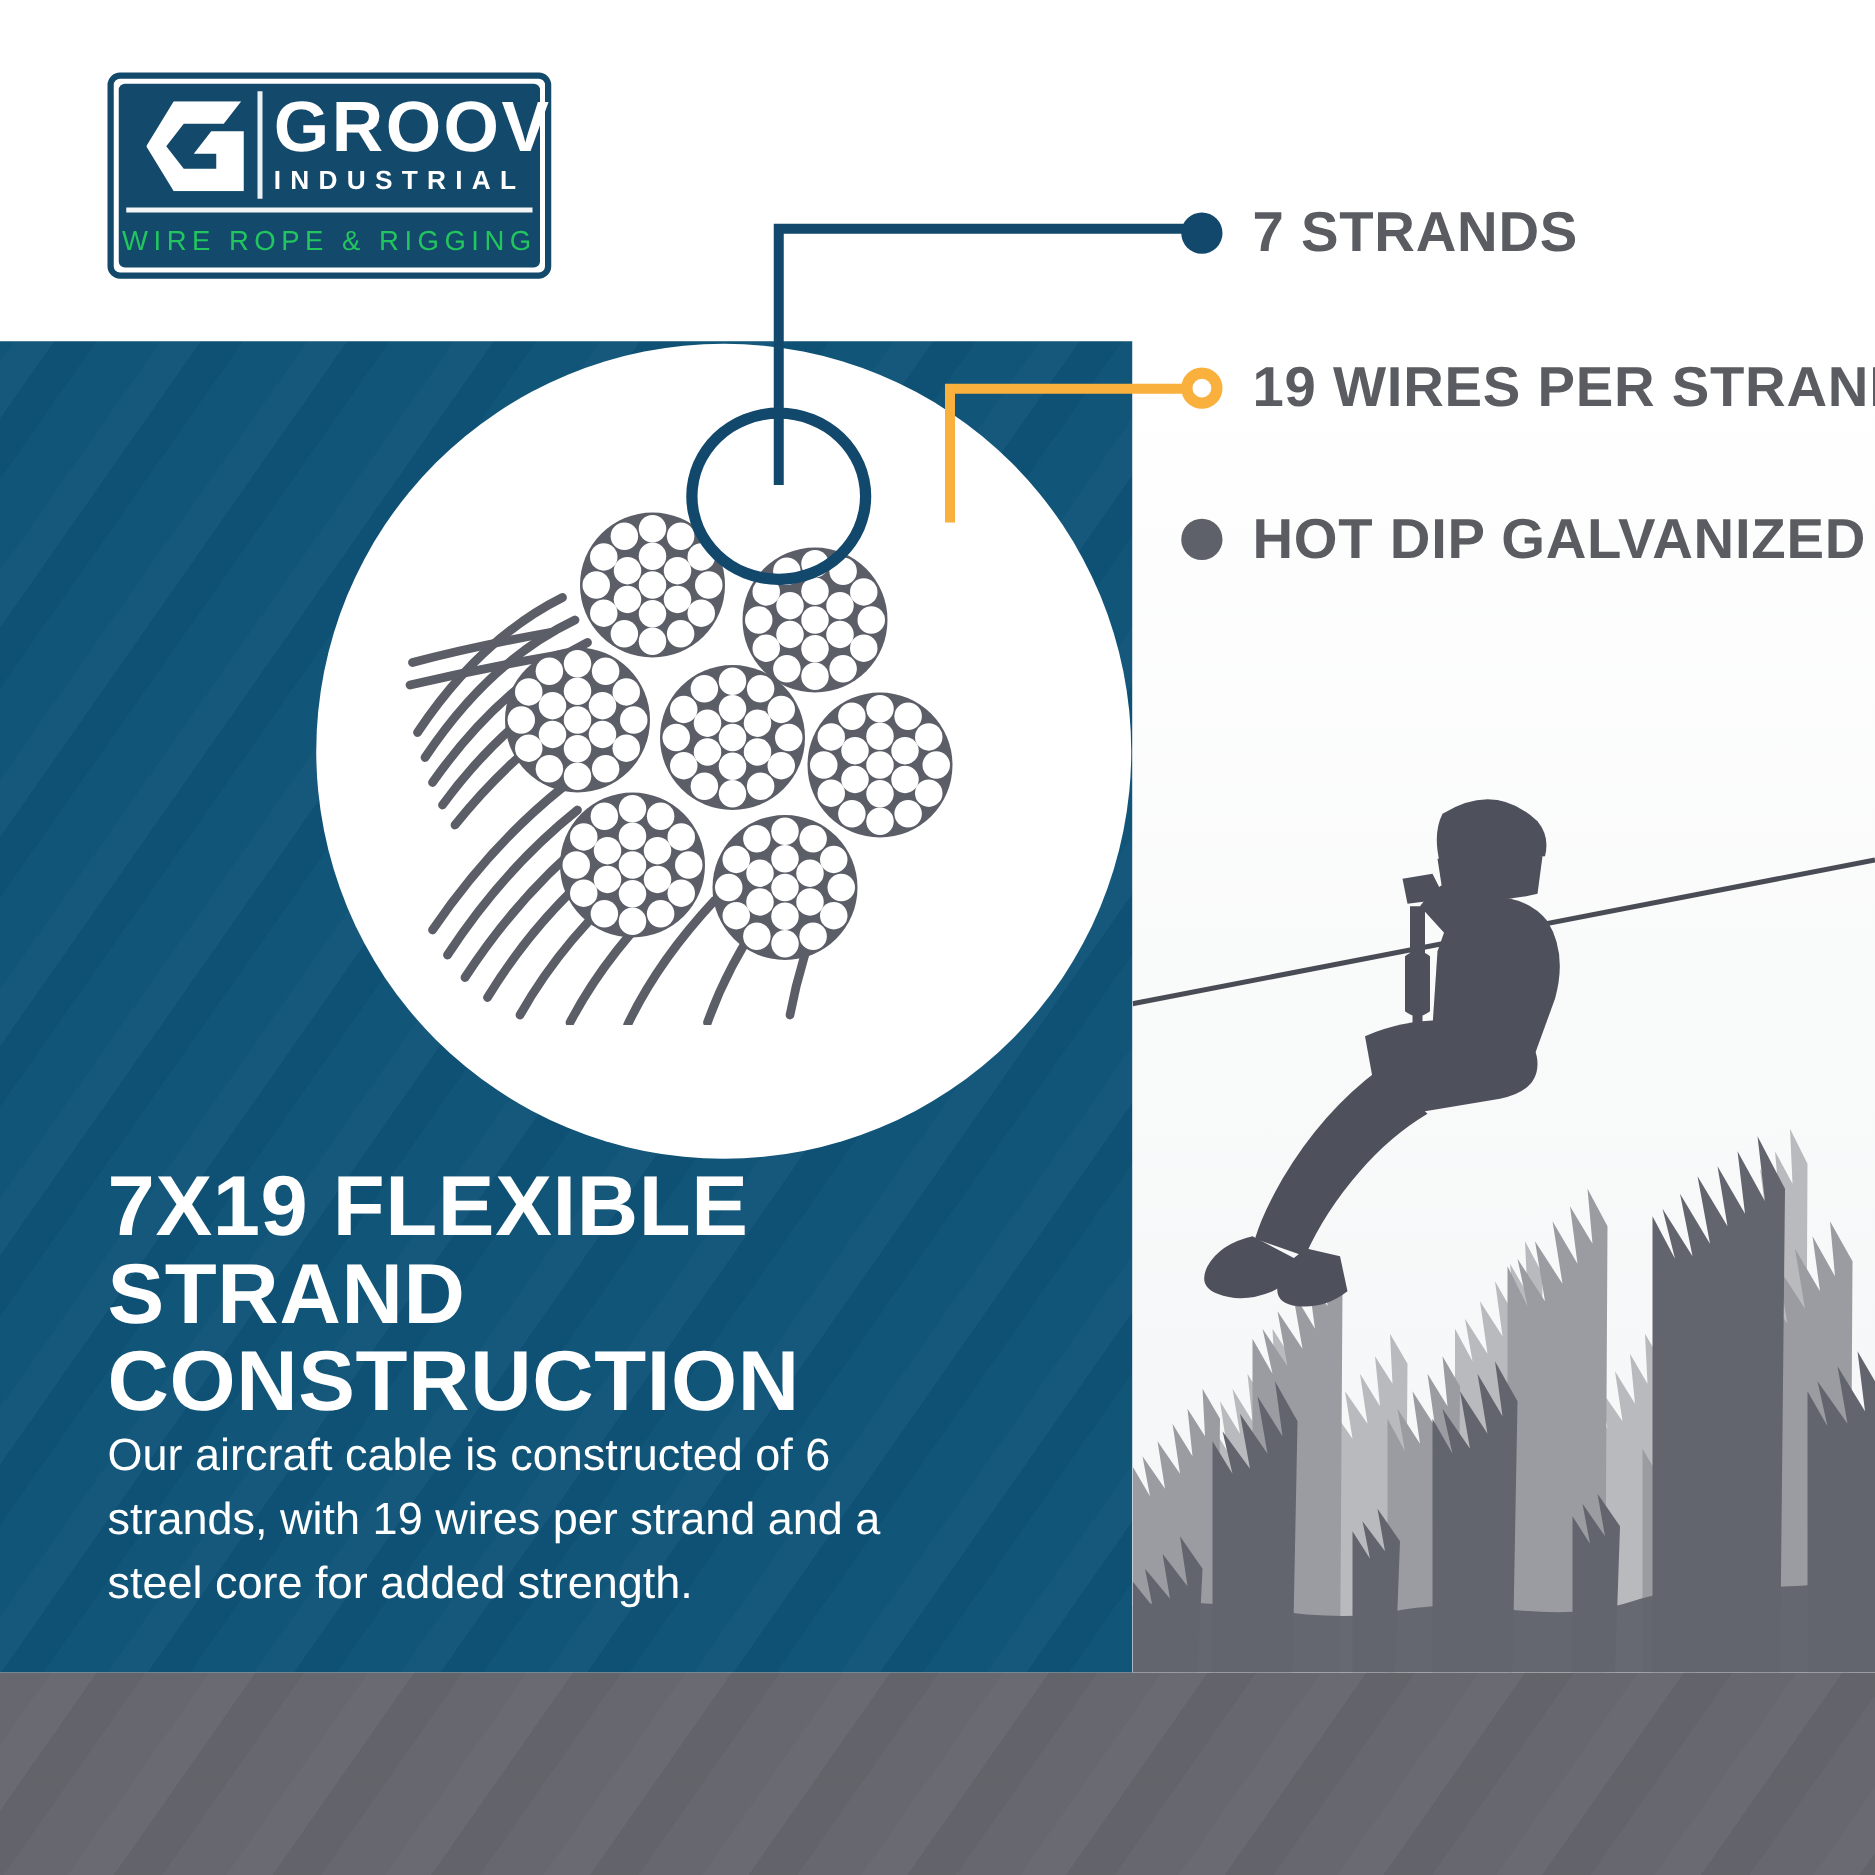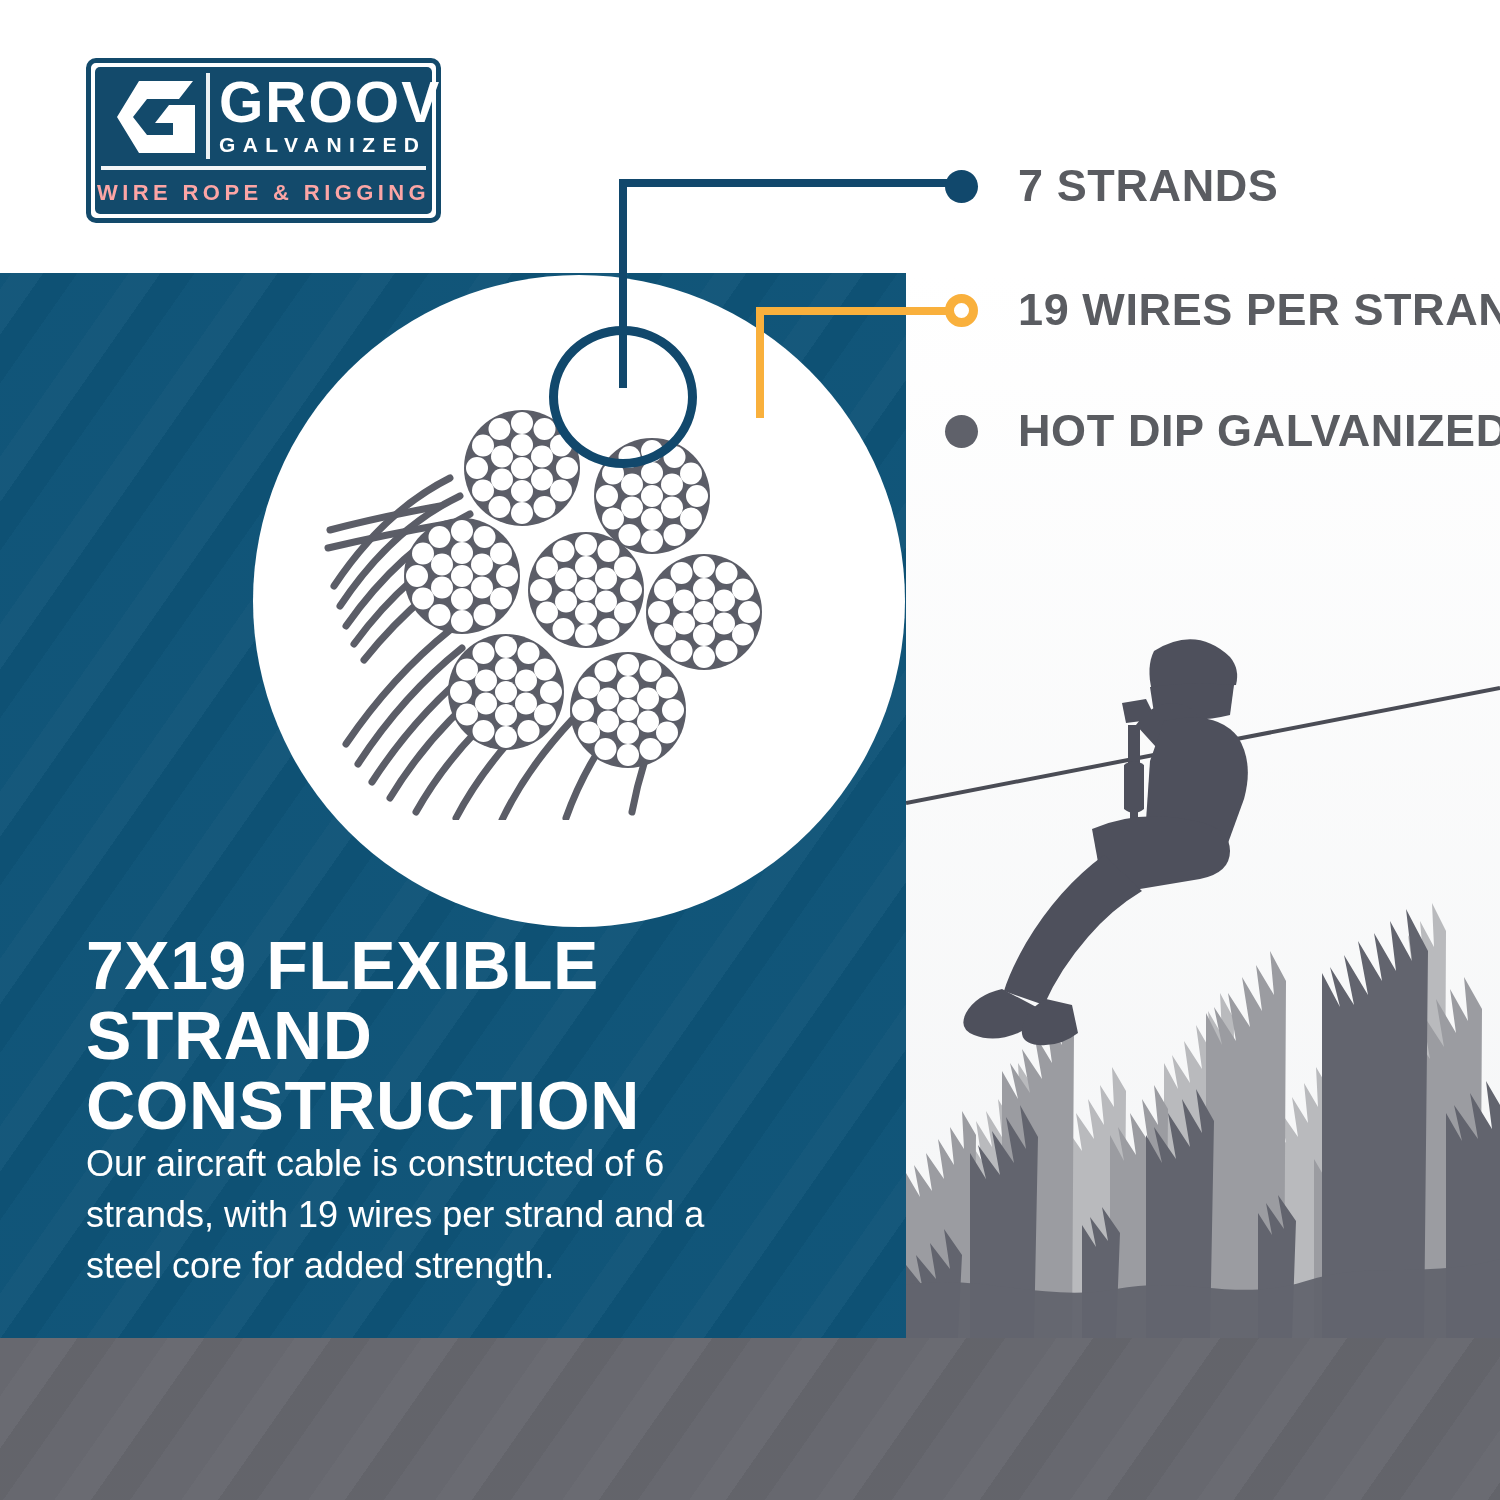--- a/index.html
+++ b/index.html
@@ -26,21 +26,21 @@
     transform:scaleX(1.0);transform-origin:left top;white-space:nowrap;
   }
   .logo-word .g2{
     font-family:"Liberation Sans Narrow","Liberation Sans",sans-serif;
     font-weight:bold;font-size:21px;letter-spacing:7.4px;line-height:24px;white-space:nowrap;
     margin-top:2px;
   }
   .logo-tag{
     position:absolute;left:6px;right:6px;top:106px;height:40px;
     display:flex;align-items:center;justify-content:center;
-    color:#fca5a5;font-weight:bold;font-size:22px;letter-spacing:4.4px;white-space:nowrap;
+    color:#22c55e;font-weight:normal;font-size:22px;letter-spacing:4.4px;white-space:nowrap;
     font-family:"Liberation Sans",sans-serif;
   }
 
   
   #bluepanel{position:absolute;left:0;top:273px;width:906px;height:1065px;overflow:hidden;background:#0e5377;}
   #bluepanel .stripes{position:absolute;inset:-200px;
     background:repeating-linear-gradient(125deg, rgba(255,255,255,.030) 0 26px, rgba(0,0,0,.028) 26px 54px, rgba(255,255,255,.012) 54px 96px);}
   #whitecut{position:absolute;left:253px;top:275px;width:652px;height:652px;border-radius:50%;background:#ffffff;}
 
   
@@ -48,21 +48,21 @@
   #magnifier{position:absolute;left:549px;top:326px;width:148px;height:142px;border:9px solid #11486c;border-radius:50%;box-sizing:border-box;}
 
   
   #connectors{position:absolute;left:0;top:0;width:1500px;height:1500px;pointer-events:none;}
 
   
   .callout{position:absolute;display:flex;align-items:center;}
   .callout .dot{width:33px;height:33px;border-radius:50%;flex:0 0 auto;}
   .callout .dot.hollow{background:#ffffff;border:9px solid #f9b03c;box-sizing:border-box;}
   .callout .ctext{
-    margin-left:40px;
+    margin-left:24px;
     font-family:"Liberation Sans Narrow","Liberation Sans",sans-serif;
     font-weight:bold;font-size:45px;letter-spacing:.6px;color:#5a5c61;white-space:nowrap;line-height:46px;
   }
   #callout1{left:945px;top:163px;}
   #callout2{left:945px;top:287px;}
   #callout3{left:945px;top:408px;}
 
   
   #headline{
     position:absolute;left:86px;top:918px;width:790px;color:#ffffff;
@@ -254,21 +254,21 @@
     <div class="logo-inner">
       <div class="logo-top">
         <div class="logo-gmark">
           <svg width="82" height="72" viewBox="0 0 82 72">
             <path d="M22,0 L76,0 L62,18 L30,18 L16,36 L30,54 L56,54 L56,42 L38,42 L52,24 L78,24 L78,72 L22,72 L0,36 Z" fill="#ffffff"></path>
           </svg>
         </div>
         <div class="logo-divider"></div>
         <div class="logo-word">
           <div class="g1">GROOVE</div>
-          <div class="g2">GALVANIZED</div>
+          <div class="g2">INDUSTRIAL</div>
         </div>
       </div>
       <div class="logo-rule"></div>
       <div class="logo-tag">WIRE ROPE &amp; RIGGING</div>
     </div>
   </div>
 
 </div>
 
 </body></html>

